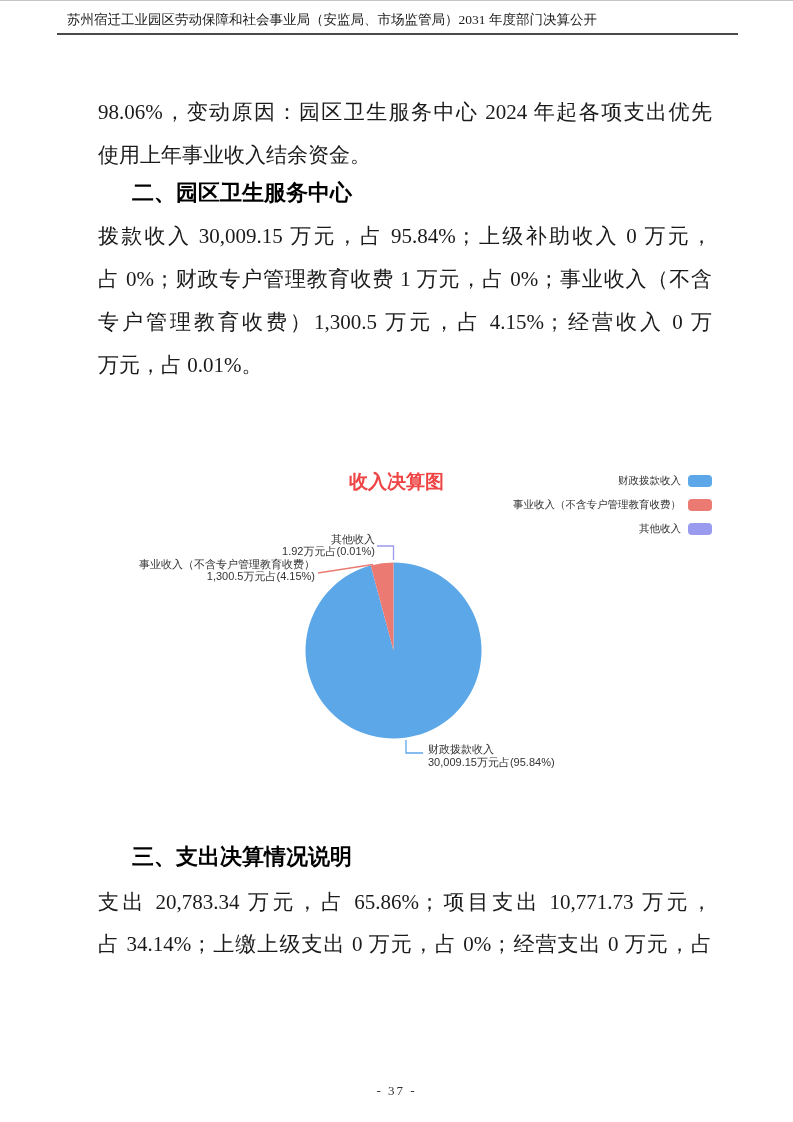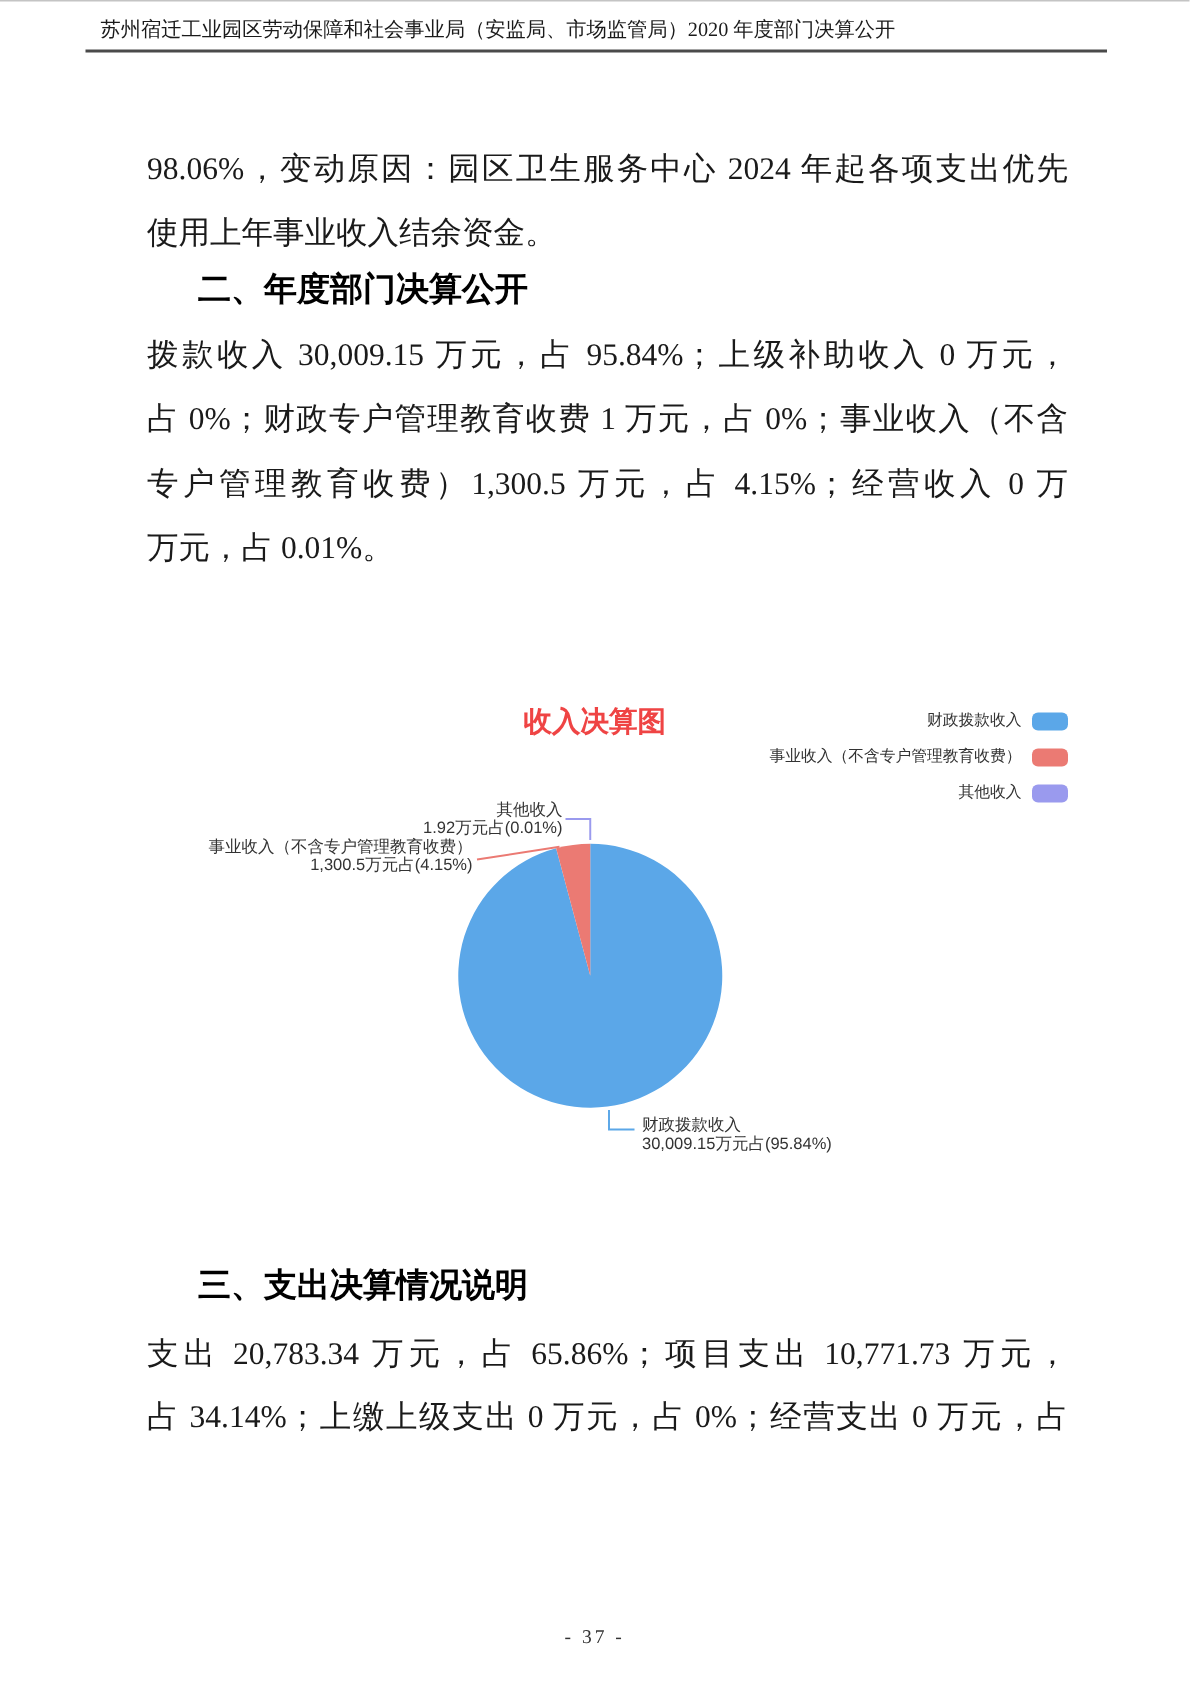--- a/index.html
+++ b/index.html
@@ -61,29 +61,29 @@
   .page-footer{
     position:absolute;left:0;top:1082px;width:793px;
     text-align:center;font-size:13px;color:#333;
     letter-spacing:2px;
   }
 </style>
 </head>
 <body>
 
 <header class="page-header">
-  <div class="ht">苏州宿迁工业园区劳动保障和社会事业局（安监局、市场监管局）2020 年度部门决算公开</div>
+  <div class="ht">苏州宿迁工业园区劳动保障和社会事业局（安监局、市场监管局）2031 年度部门决算公开</div>
 </header>
 
 <p class="para" style="top:90px;">
   <span class="ln j" style="display:block;">98.06%，变动原因：园区卫生服务中心 2024 年起各项支出优先</span>
   <span class="ln" style="display:block;">使用上年事业收入结余资金。</span>
 </p>
 
-<h2 class="heading" style="top:170px;">二、年度部门决算公开</h2>
+<h2 class="heading" style="top:170px;">二、园区卫生服务中心</h2>
 
 <p class="para" style="top:214px;">
   <span class="ln j" style="display:block;">拨款收入 30,009.15 万元，占 95.84%；上级补助收入 0 万元，</span>
   <span class="ln j" style="display:block;">占 0%；财政专户管理教育收费 1 万元，占 0%；事业收入（不含</span>
   <span class="ln j" style="display:block;">专户管理教育收费）1,300.5 万元，占 4.15%；经营收入 0 万</span>
   <span class="ln" style="display:block;">万元，占 0.01%。</span>
 </p>
 
 <div class="chart-title">收入决算图</div>
 

